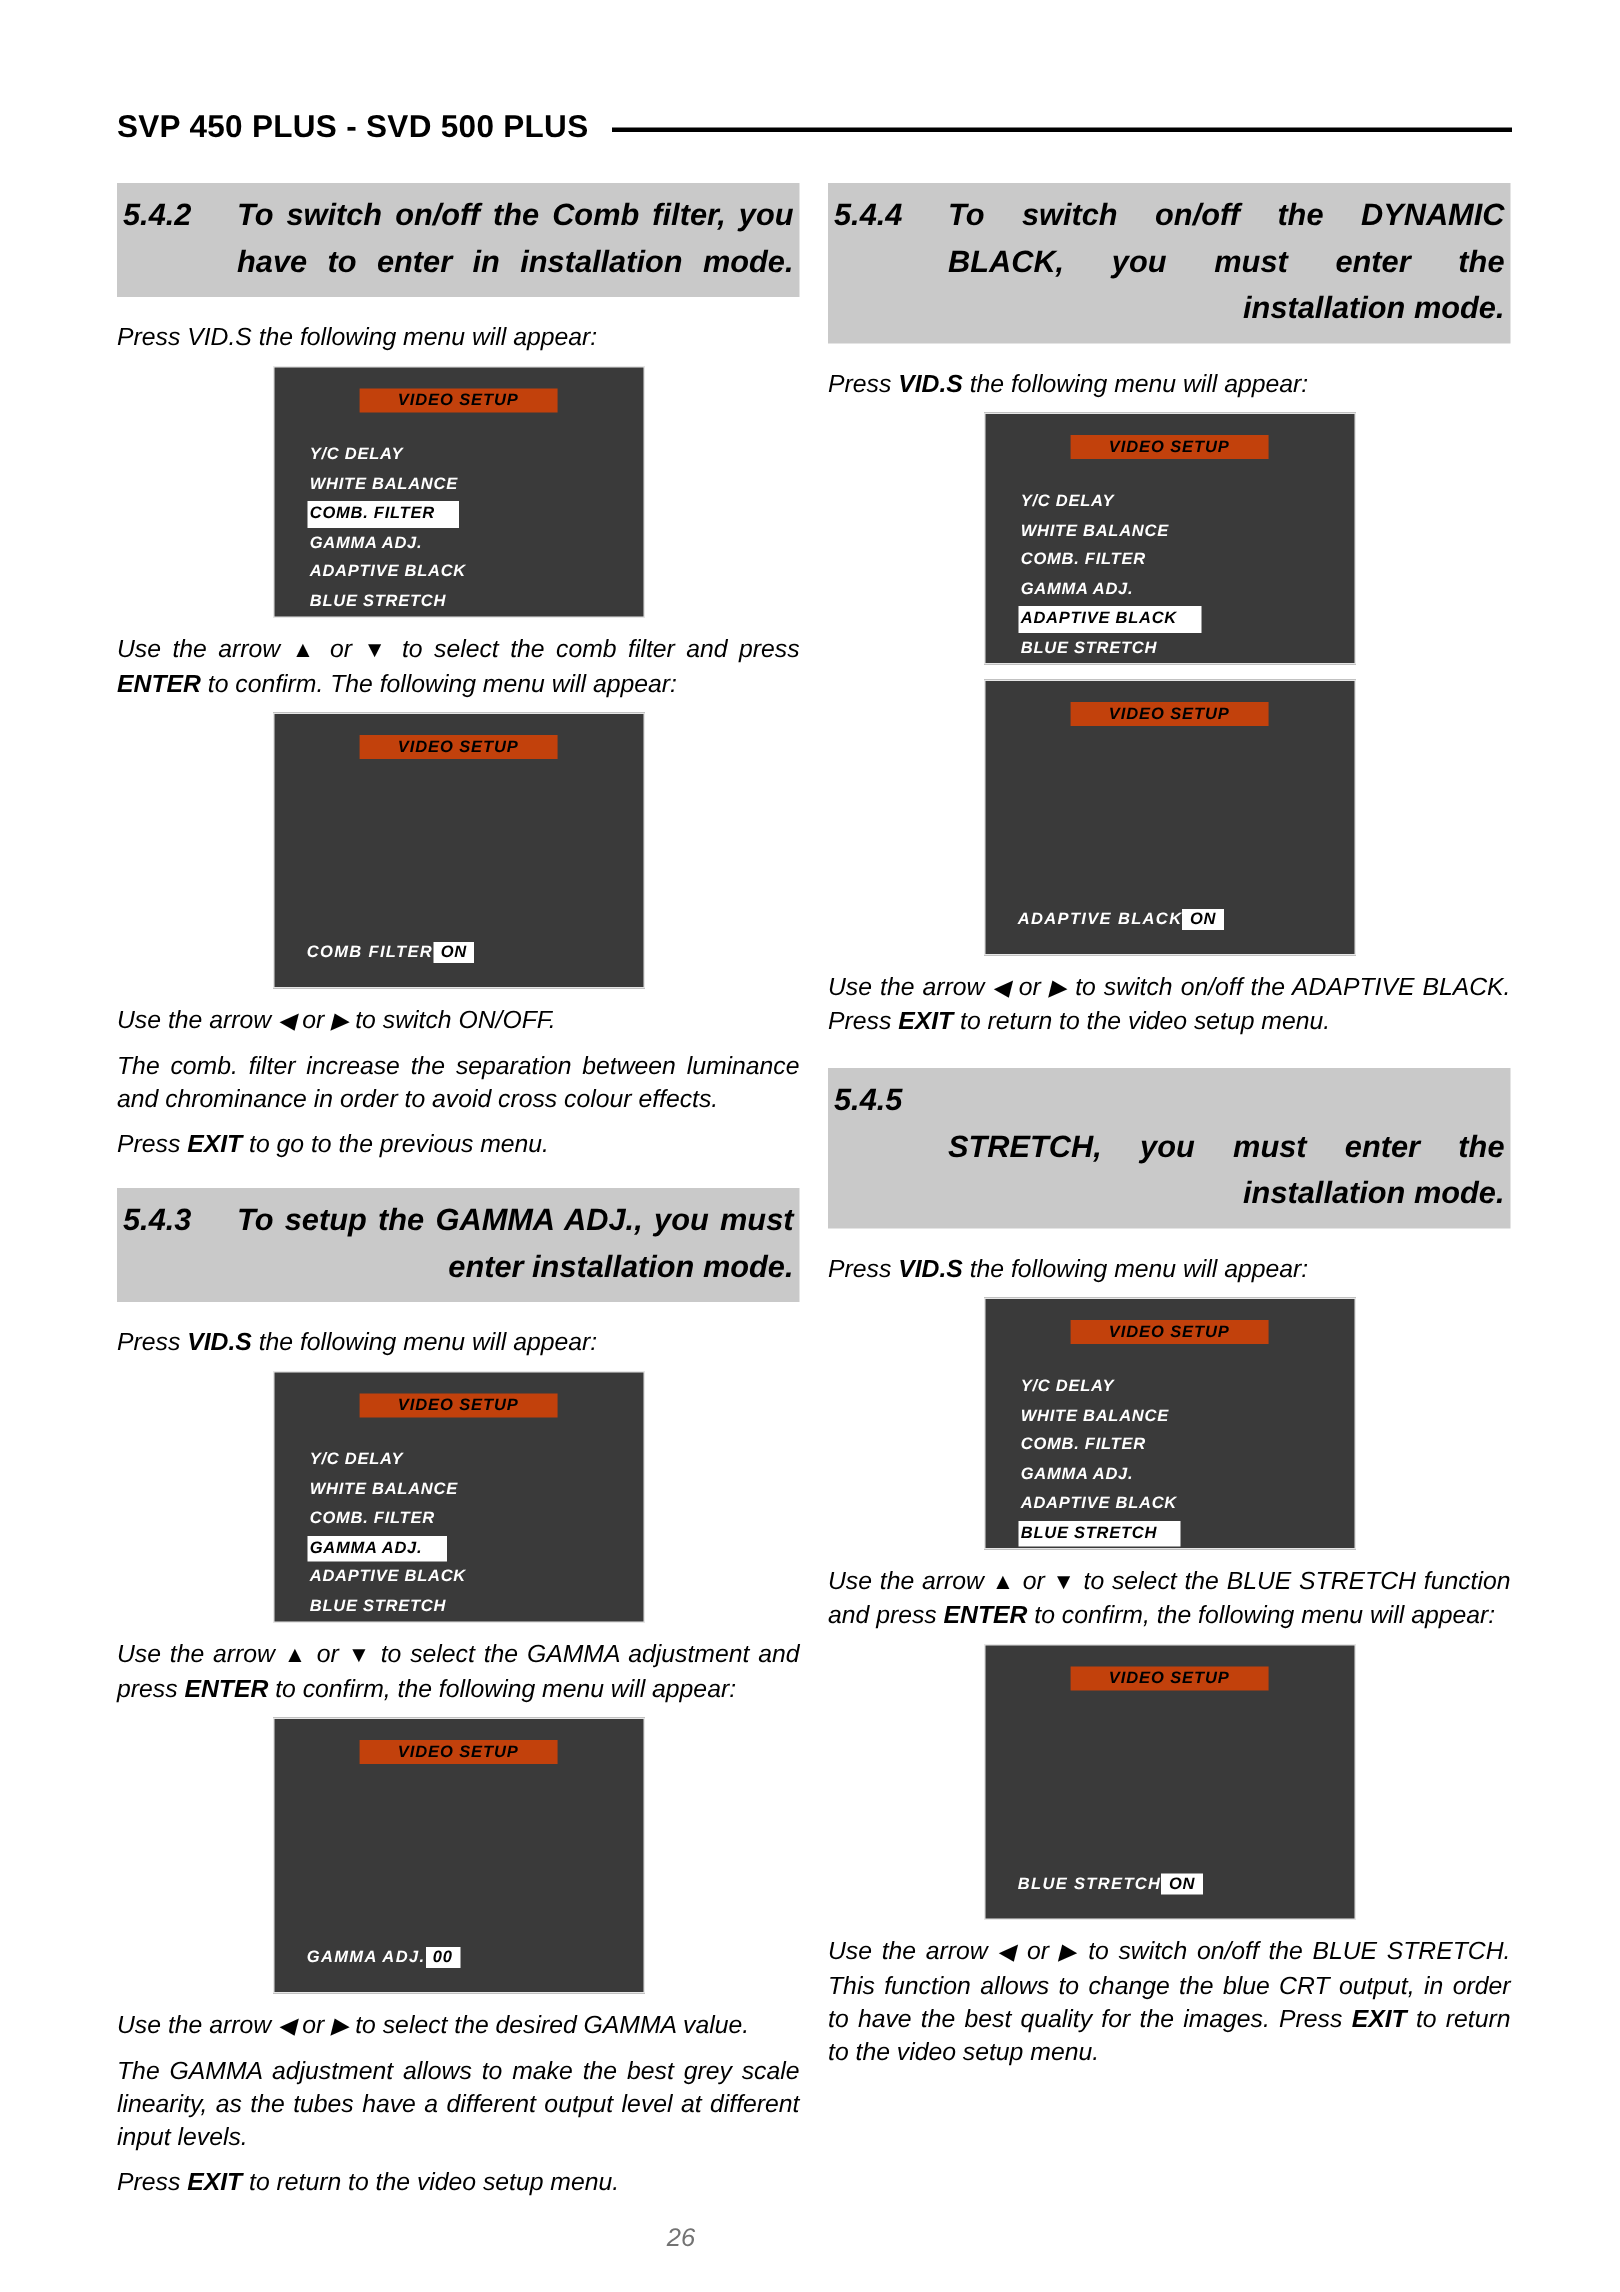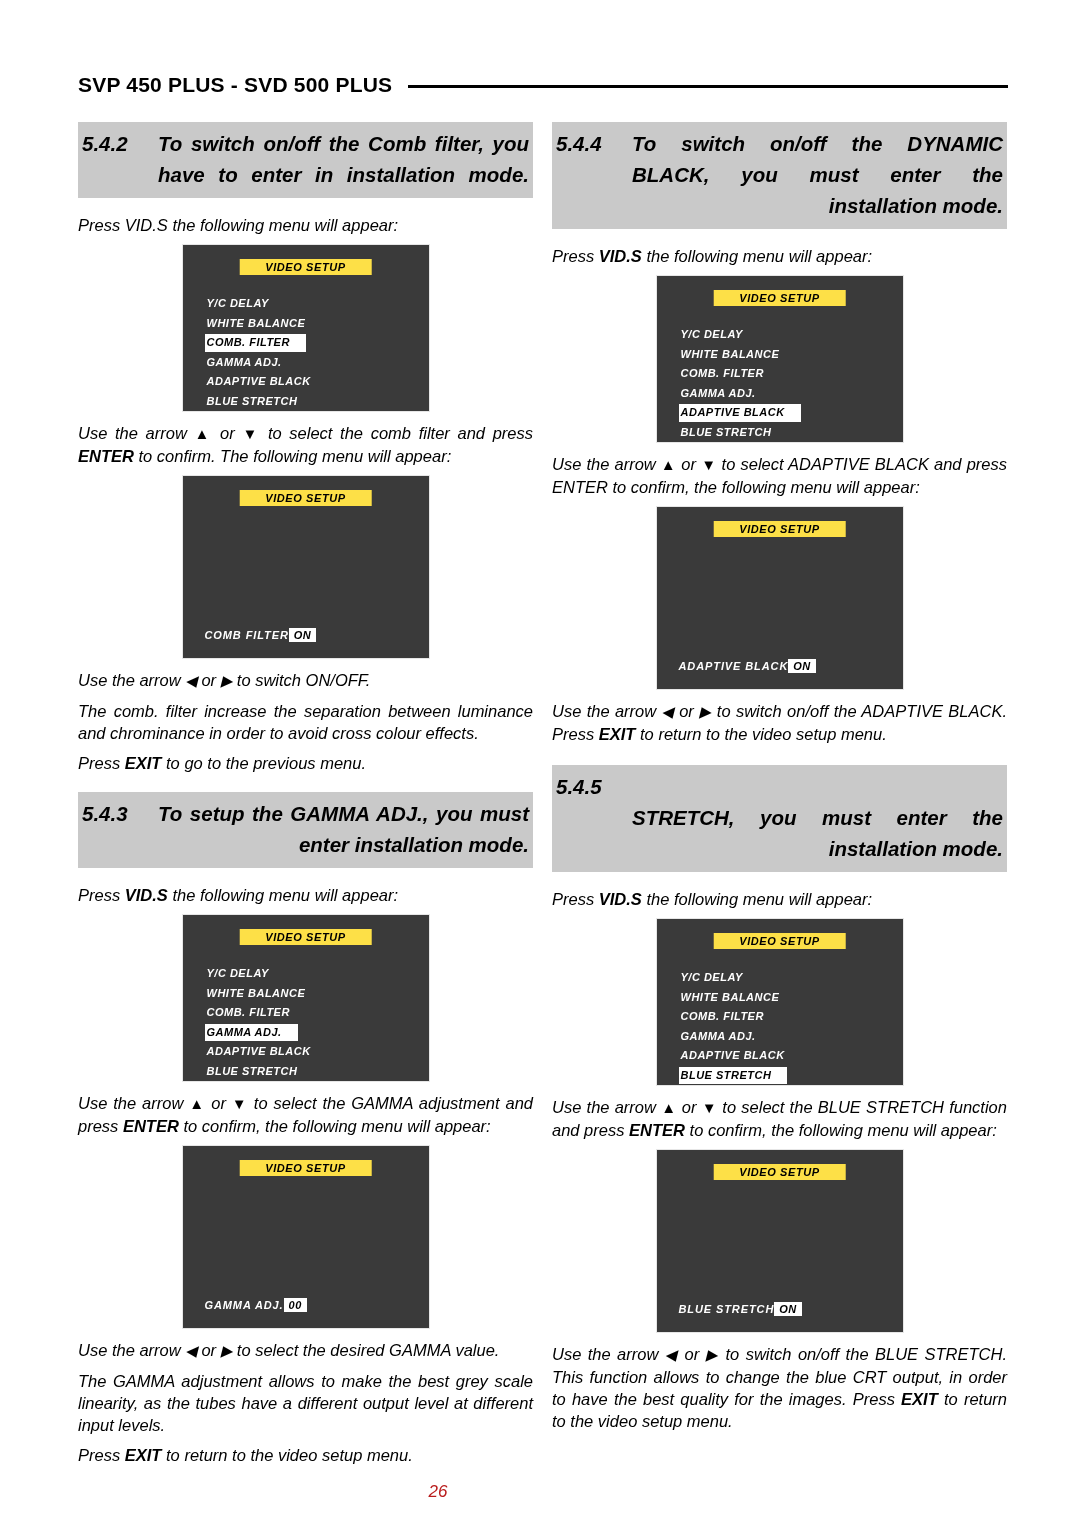--- a/index.html
+++ b/index.html
@@ -108,21 +108,21 @@
     font-family: "Liberation Sans", sans-serif;
   }
   .osd-narrow { width: 248px; height: 168px; }
   .osd-wide   { width: 248px; height: 184px; }
 
   .osd-title {
     position: absolute;
     top: 14px;
     left: 50%;
     transform: translateX(-50%);
-    background: #fde047;
+    background: #c2410c;
     color: #000000;
     font-size: 11px;
     font-weight: bold;
     letter-spacing: 0.6px;
     padding: 2px 26px 2px 26px;
     white-space: nowrap;
     text-align: center;
   }
 
   .osd-list {
@@ -170,27 +170,27 @@
     font-size: 11px;
     font-weight: bold;
     letter-spacing: 0.5px;
     padding: 1px 5px;
     white-space: nowrap;
   }
 
   
   .pagenum {
     position: absolute;
-    left: 0;
+    left: 16px;
     top: 1482px;
     width: 876px;
     text-align: center;
     font-size: 17px;
     font-style: italic;
-    color: #b91c1c;
+    color: #737373;
   }
 </style>
 </head>
 <body>
 
 <div class="page">
 
   <div class="runhead">
     <span class="runhead-title">SVP 450 PLUS - SVD 500 PLUS</span>
     <span class="runhead-rule"></span>
@@ -312,21 +312,20 @@
           <div class="osd-row"><span class="osd-item">Y/C DELAY</span></div>
           <div class="osd-row"><span class="osd-item">WHITE BALANCE</span></div>
           <div class="osd-row"><span class="osd-item">COMB. FILTER</span></div>
           <div class="osd-row"><span class="osd-item">GAMMA ADJ.</span></div>
           <div class="osd-row"><span class="osd-item sel">ADAPTIVE  BLACK</span></div>
           <div class="osd-row"><span class="osd-item">BLUE STRETCH</span></div>
         </div>
       </div>
     </div>
 
-    <p class="body just"><span>Use the arrow </span><span class="arrow">▲</span><span> or </span><span class="arrow">▼</span><span> to select ADAPTIVE BLACK and press ENTER to confirm, the following menu will appear:</span></p>
 
     <div class="osd-wrap">
       <div class="osd osd-wide">
         <div class="osd-title">VIDEO  SETUP</div>
         <div class="osd-valrow">
           <span class="osd-vallabel">ADAPTIVE  BLACK</span>
           <span class="osd-value">ON</span>
         </div>
       </div>
     </div>

